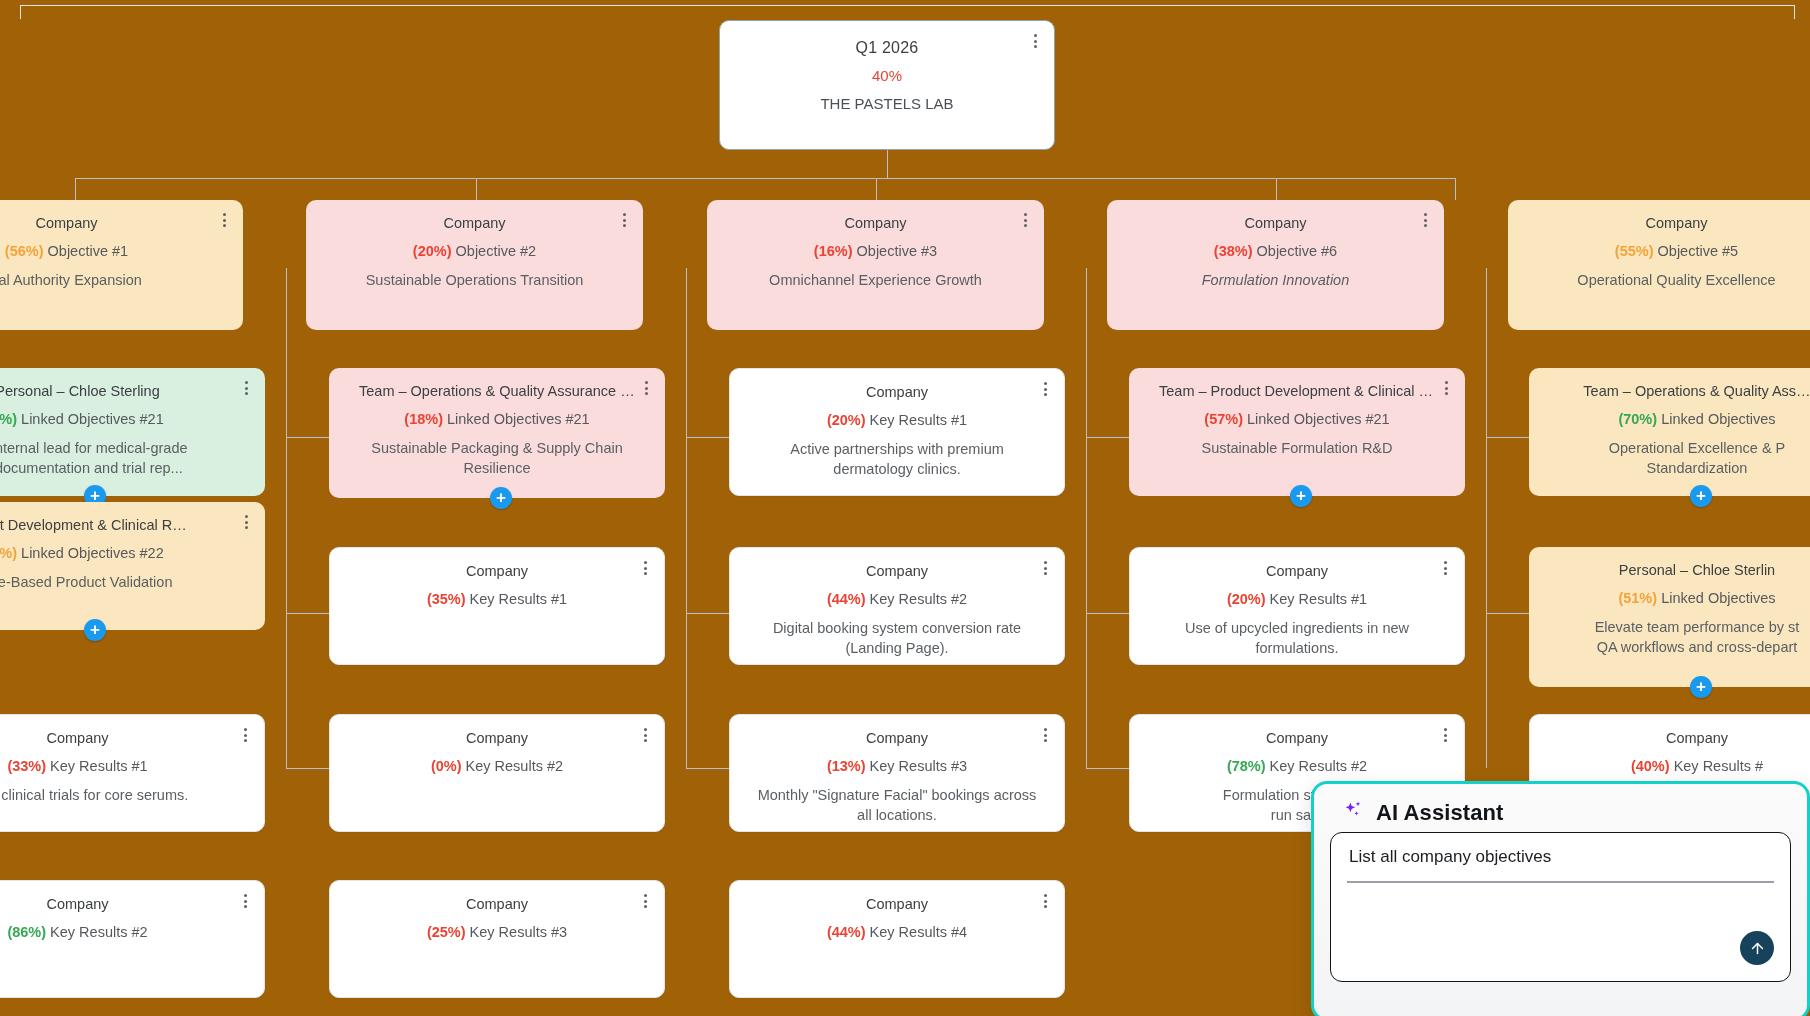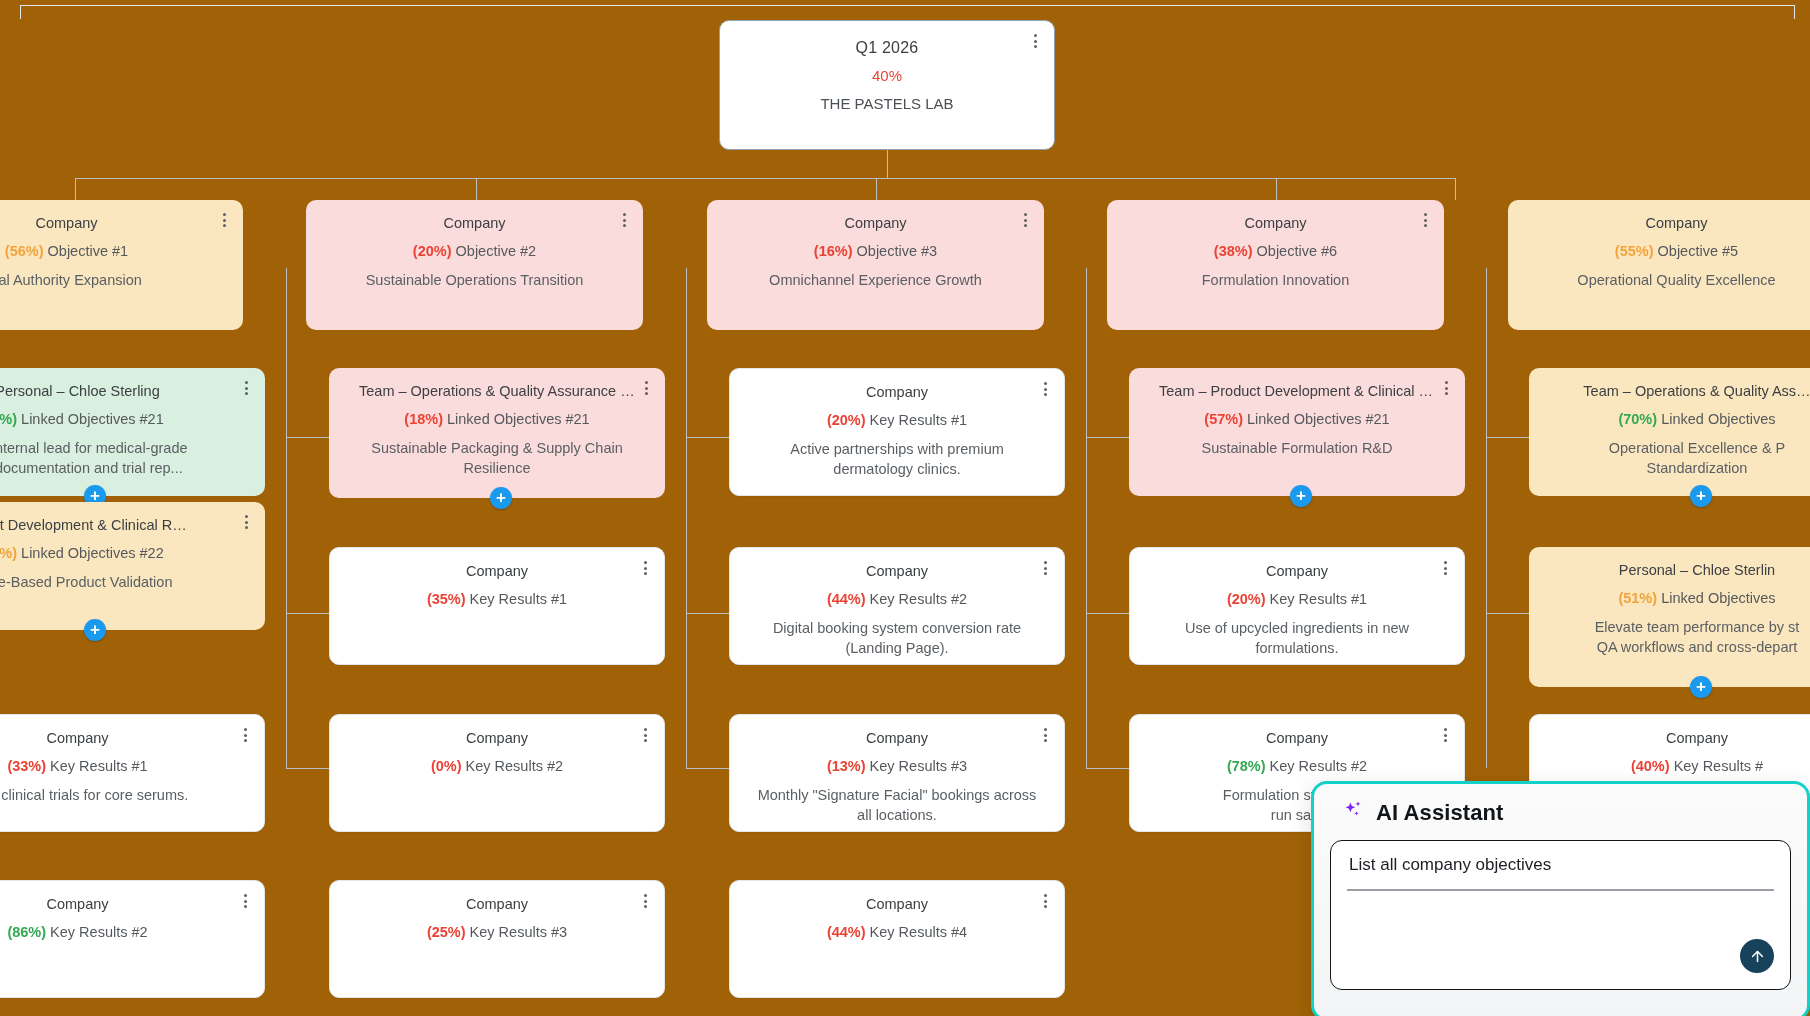--- a/index.html
+++ b/index.html
@@ -124,21 +124,21 @@
     width: 499px; height: 240px;
     background: linear-gradient(180deg,#fbfbfb 0%, #f3f4f5 100%);
     border: 3px solid #12d1c8;
     border-radius: 16px;
     box-shadow: 0 6px 22px rgba(0,0,0,.13);
     padding: 14px 16px 14px 16px;
   }
   .ai-head { display: flex; align-items: center; gap: 10px; padding-left: 10px; }
   .ai-title { font-size: 22px; font-weight: 700; color: #111418; letter-spacing: .1px; }
   .ai-box {
-    margin-top: 12px;
+    margin-top: 4px;
     height: 150px;
     background: #ffffff;
     border: 1.5px solid #10161c;
     border-radius: 12px;
     position: relative;
     padding: 14px 18px 0 18px;
   }
   .ai-text { font-size: 17px; color: #1b1f23; }
   .ai-div {
     position: absolute; left: 16px; right: 16px; top: 48px;
@@ -226,21 +226,21 @@
         <div class="c-desc" style="white-space: pre-line;">Omnichannel Experience Growth</div>
         <div class="dots">
           <i></i>
           <i></i>
           <i></i>
         </div>
       </div>
       <div class="card pink" style="left: 1107px; top: 200px; width: 337px; height: 130px;">
         <div class="c-owner">Company</div>
         <div class="c-line2"><span class="c-pct pct-red">(38%)</span> <span>Objective #6</span></div>
-        <div class="c-desc" style="white-space: pre-line;">Formulation Innovation</div>
+        <div class="c-desc" style="white-space: pre-line; font-style: italic;">Formulation Innovation</div>
         <div class="dots">
           <i></i>
           <i></i>
           <i></i>
         </div>
       </div>
       <div class="card yellow" style="left: 1508px; top: 200px; width: 337px; height: 130px;">
         <div class="c-owner">Company</div>
         <div class="c-line2"><span class="c-pct pct-orange">(55%)</span> <span>Objective #5</span></div>
         <div class="c-desc" style="white-space: pre-line;">Operational Quality Excellence</div>

